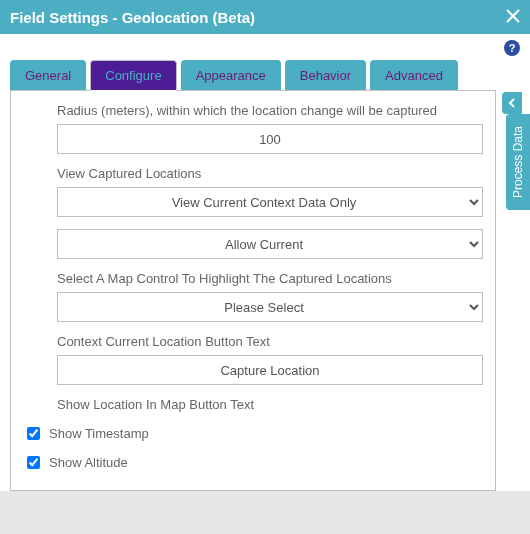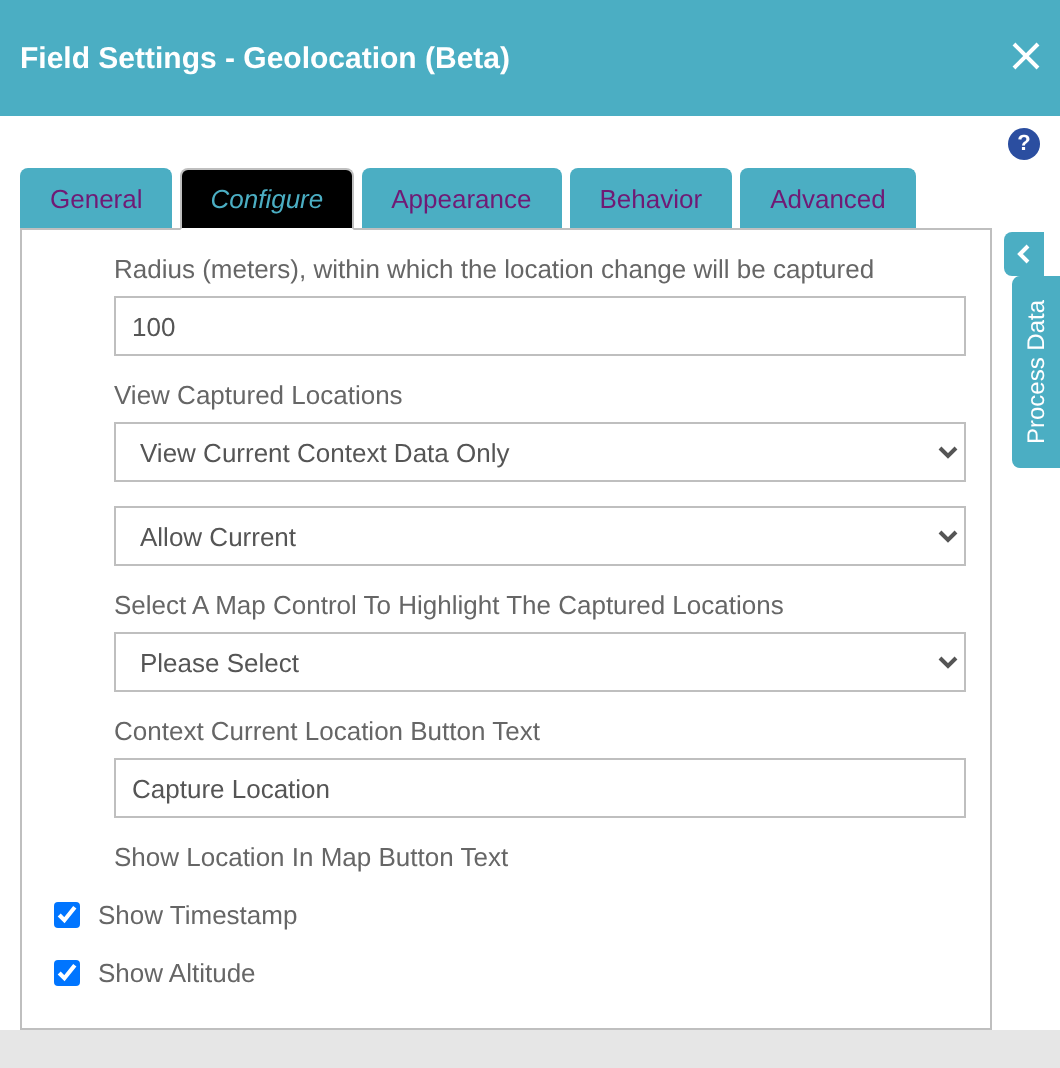--- a/index.html
+++ b/index.html
@@ -17,21 +17,21 @@
   .dialog {
     width: 530px;
     background: #fff;
   }
   .titlebar {
     background: #4baec3;
     color: #fff;
     display: flex;
     align-items: center;
     justify-content: space-between;
-    padding: 20px 10px;
+    padding: 8px 10px;
     font-size: 15px;
     font-weight: 600;
   }
   .titlebar .close {
     cursor: pointer;
     font-size: 18px;
     line-height: 1;
   }
   .helprow {
     display: flex;
@@ -77,27 +77,26 @@
     color: #701a75;
     padding: 7px 14px;
     font-size: 13px;
     border-top-left-radius: 4px;
     border-top-right-radius: 4px;
     cursor: pointer;
     border: 1px solid #4baec3;
     border-bottom: none;
   }
   .tab.active {
-    background: #000000;
+    background: #4c1d95;
     color: #4baec3;
     border: 1px solid #bfbfbf;
     border-bottom: 1px solid #fff;
     position: relative;
     z-index: 2;
-    font-style: italic;
   }
   .panel {
     border: 1px solid #bfbfbf;
     margin-top: -1px;
     padding: 12px 12px 18px 12px;
     position: relative;
     z-index: 1;
     background: #fff;
   }
   .field { margin-bottom: 12px; margin-left: 34px; }
@@ -109,20 +108,21 @@
   }
   .field input[type="text"],
   .field select {
     width: 100%;
     padding: 6px 8px;
     font-size: 13px;
     border: 1px solid #bfbfbf;
     background: #fff;
     color: #555;
     height: 30px;
+    text-align: center;
   }
   .field input[type="text"] { height: 30px; }
   .chk-row {
     display: flex;
     align-items: center;
     gap: 6px;
     margin-top: 10px;
     color: #666;
   }
   .side-tab {

